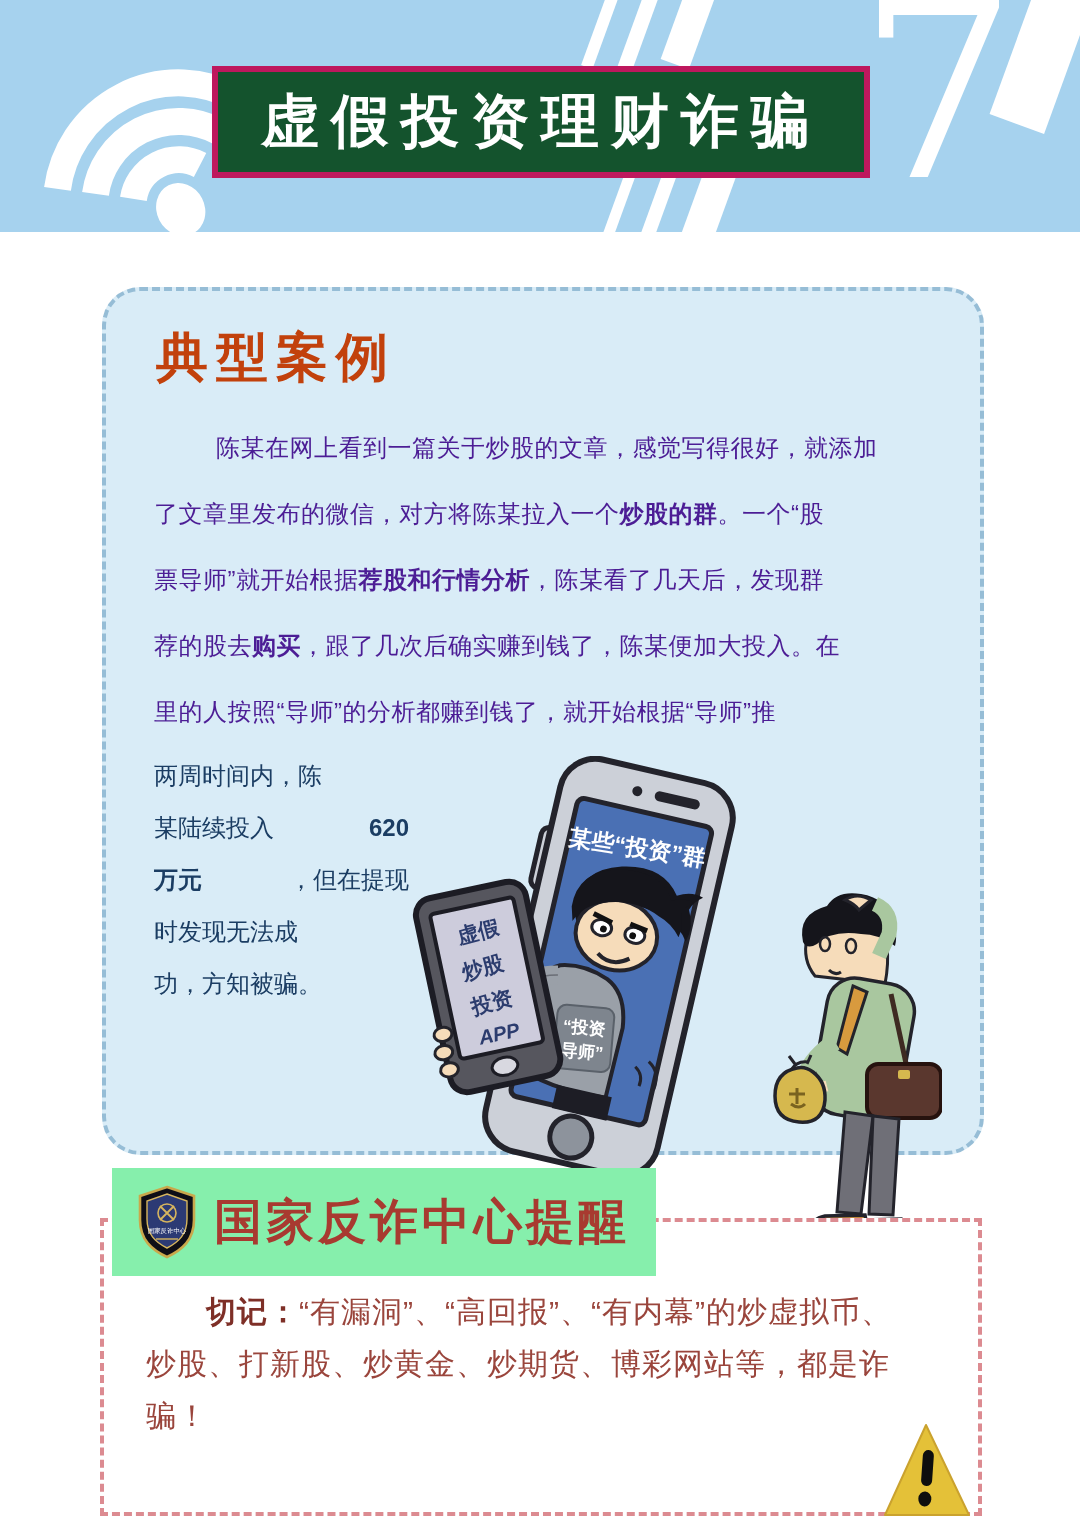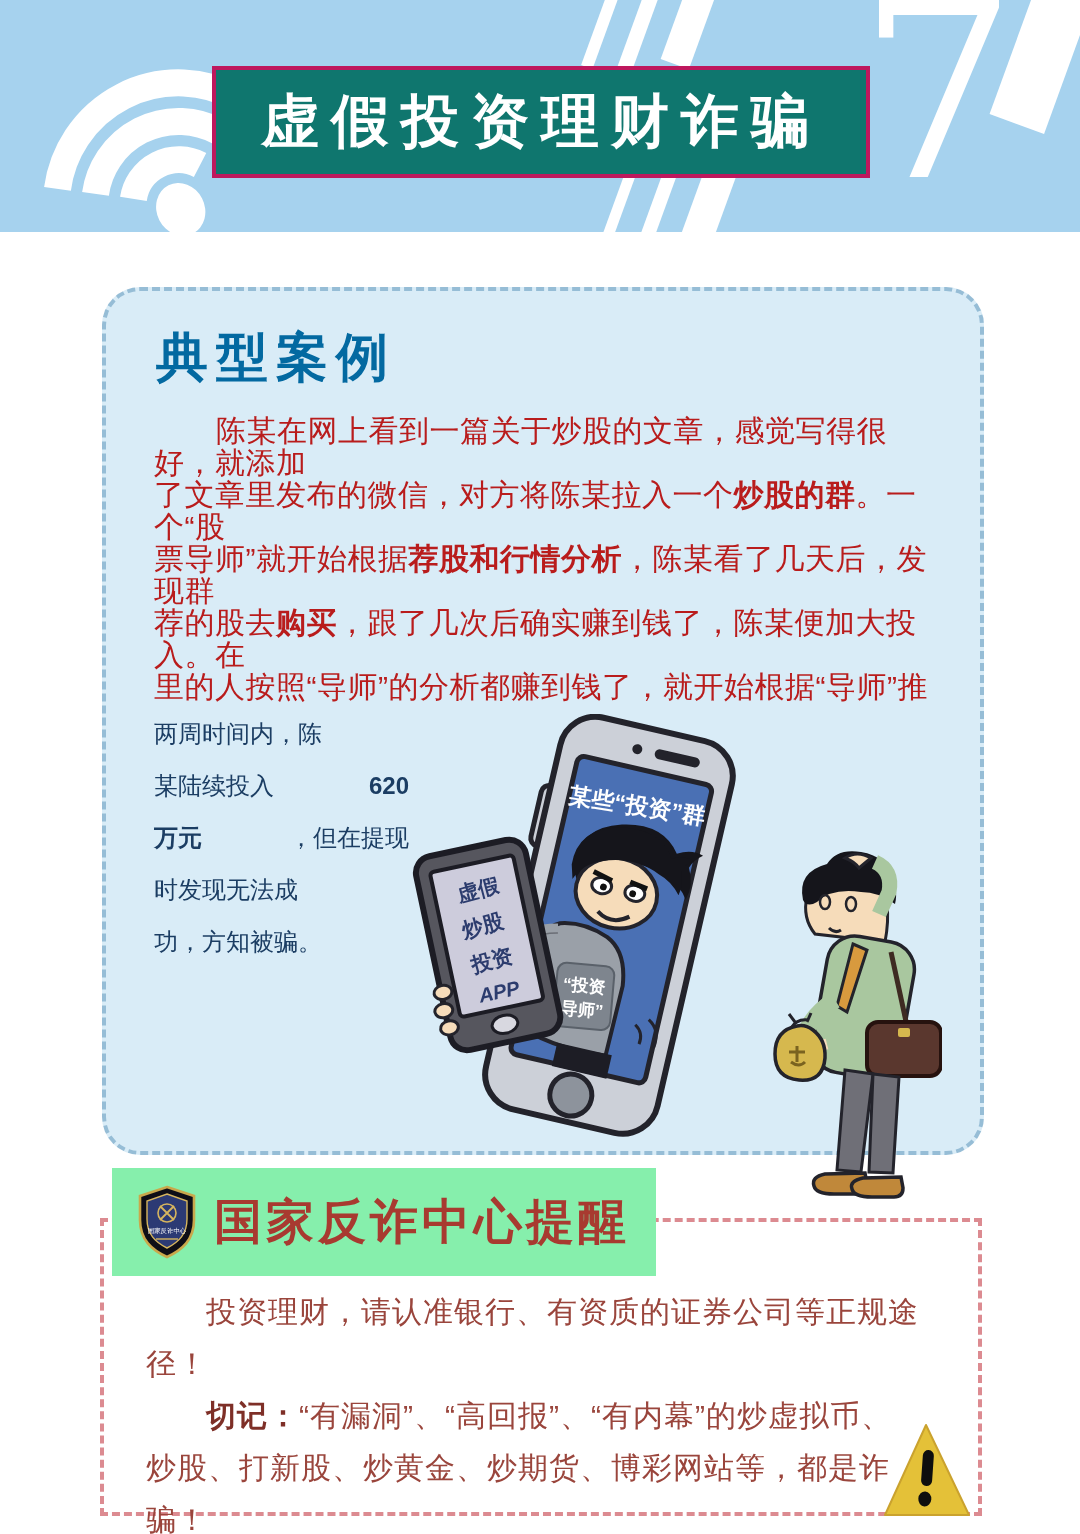--- a/index.html
+++ b/index.html
@@ -11,30 +11,30 @@
   .stripe { position:absolute; background:#ffffff; transform:rotate(20deg); }
   .s1 { left:597px; top:-25px; width:12px; height:95px; }
   .s2 { left:634px; top:-30px; width:15px; height:105px; }
   .s3 { left:676px; top:-28px; width:30px; height:95px; }
   .s4 { left:1022px; top:-70px; width:58px; height:200px; }
   .s5 { left:612px; top:162px; width:11px; height:95px; }
   .s6 { left:650px; top:157px; width:14px; height:105px; }
   .s7 { left:692px; top:152px; width:32px; height:110px; }
   .wifi { position:absolute; left:28px; top:22px; }
   .title-box { position:absolute; left:212px; top:66px; width:658px; height:112px;
-    border:4px solid #be185d; background:#0f766e; display:flex; align-items:center; justify-content:center; }
+    border:6px solid #be185d; background:#14532d; display:flex; align-items:center; justify-content:center; }
   .title-box h1 { color:#ffffff; font-size:58px; font-weight:900; letter-spacing:12px; white-space:nowrap; }
   .big-seven { position:absolute; left:858px; top:-34px; color:#ffffff; font-family:"DejaVu Serif", serif;
     font-size:250px; font-weight:400; line-height:1; }
 
   
   .case-box { position:absolute; left:102px; top:287px; width:882px; height:868px;
     background:#d9ecf7; border:4px dashed #96bdd6; border-radius:38px; padding:28px 52px 0 48px; }
-  .case-title { color:#0369a1; font-size:52px; font-weight:900; letter-spacing:8px; margin:4px 0 22px 2px; }
-  .case-text { color:#b91c1c; font-size:30px; line-height:32px; letter-spacing:0.5px; }
+  .case-title { color:#c2410c; font-size:52px; font-weight:900; letter-spacing:8px; margin:4px 0 22px 2px; }
+  .case-text { color:#4c1d95; font-size:24px; line-height:66px; letter-spacing:0.5px; }
   .case-text .indent { text-indent:62px; }
   .case-text b { font-weight:700; }
   .case-row { display:flex; margin-top:5px; }
   .case-col { width:255px; color:#1b3d63; font-size:24px; line-height:52px; flex-shrink:0; }
   .case-col .cline { display:flex; justify-content:space-between; }
   .case-col b { font-weight:900; }
   .illu-phone { width:330px; height:430px; flex-shrink:0; margin-top:6px; }
   .illu-victim { width:175px; height:360px; flex-shrink:0; margin-left:28px; margin-top:132px; }
 
   
@@ -197,21 +197,20 @@
         <path d="M31 9 L51 16 V34 C51 49 43 57 31 63 C19 57 11 49 11 34 V16 Z" fill="#2c3a74" stroke="#d6b55e" stroke-width="1.4"></path>
         <circle cx="31" cy="28" r="9" fill="none" stroke="#d6b55e" stroke-width="1.6"></circle>
         <path d="M24 21 L38 35 M38 21 L24 35" stroke="#d6b55e" stroke-width="1.8"></path>
         <text x="31" y="48" text-anchor="middle" font-size="6.4" fill="#ffffff">国家反诈中心</text>
         <path d="M20 54 h22" stroke="#d6b55e" stroke-width="1.4"></path>
       </svg>
       <h2>国家反诈中心提醒</h2>
     </div>
 
     <div class="reminder-text">
-      <div class="indent"><span>投资理财，请认准银行、有资质的证券公司等正规途径！</span></div>
       <div class="indent"><b>切记：</b><span>“有漏洞”、“高回报”、“有内幕”的炒虚拟币、</span></div>
       <div><span>炒股、打新股、炒黄金、炒期货、博彩网站等，都是诈骗！</span></div>
     </div>
 
     <svg class="warn" width="92" height="96" viewBox="0 0 92 96">
       <polygon points="46,3 89,93 5,93" fill="#e4c138" stroke="#caa22e" stroke-width="2" stroke-linejoin="round"></polygon>
       <g transform="rotate(4 46 60)">
         <rect x="41" y="28" width="11" height="36" rx="5.5" fill="#0e0e0e"></rect>
         <ellipse cx="46" cy="77" rx="6.5" ry="7.5" fill="#0e0e0e"></ellipse>
       </g>

